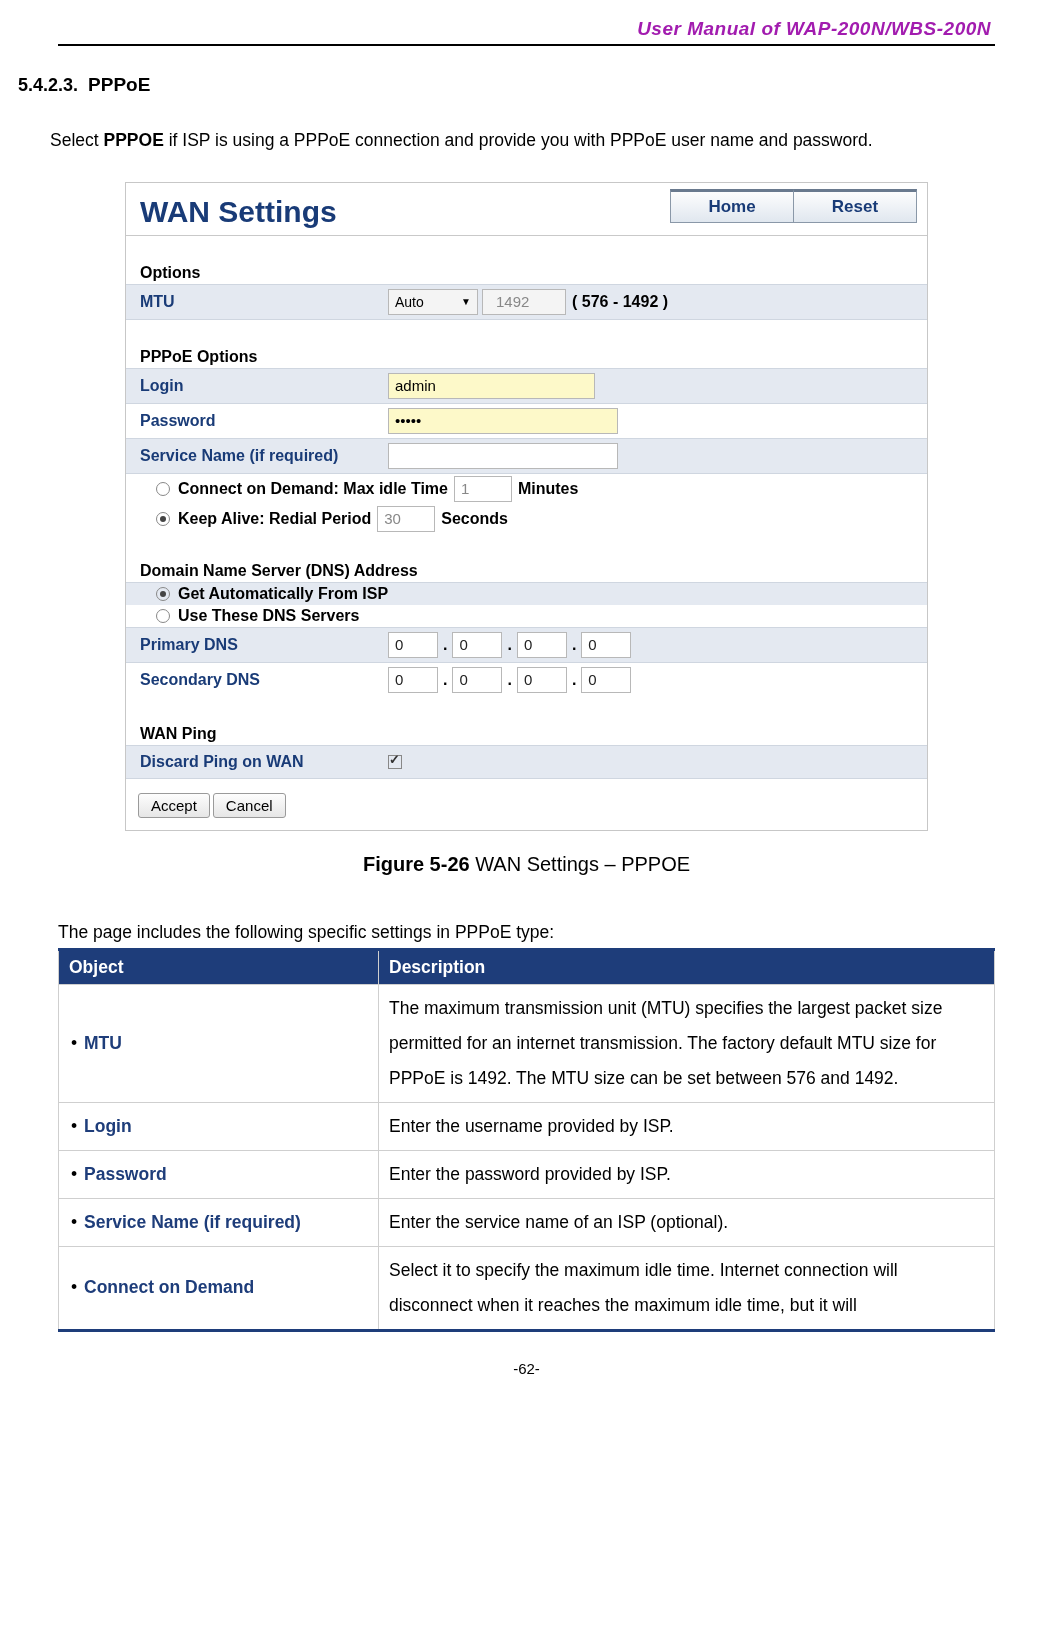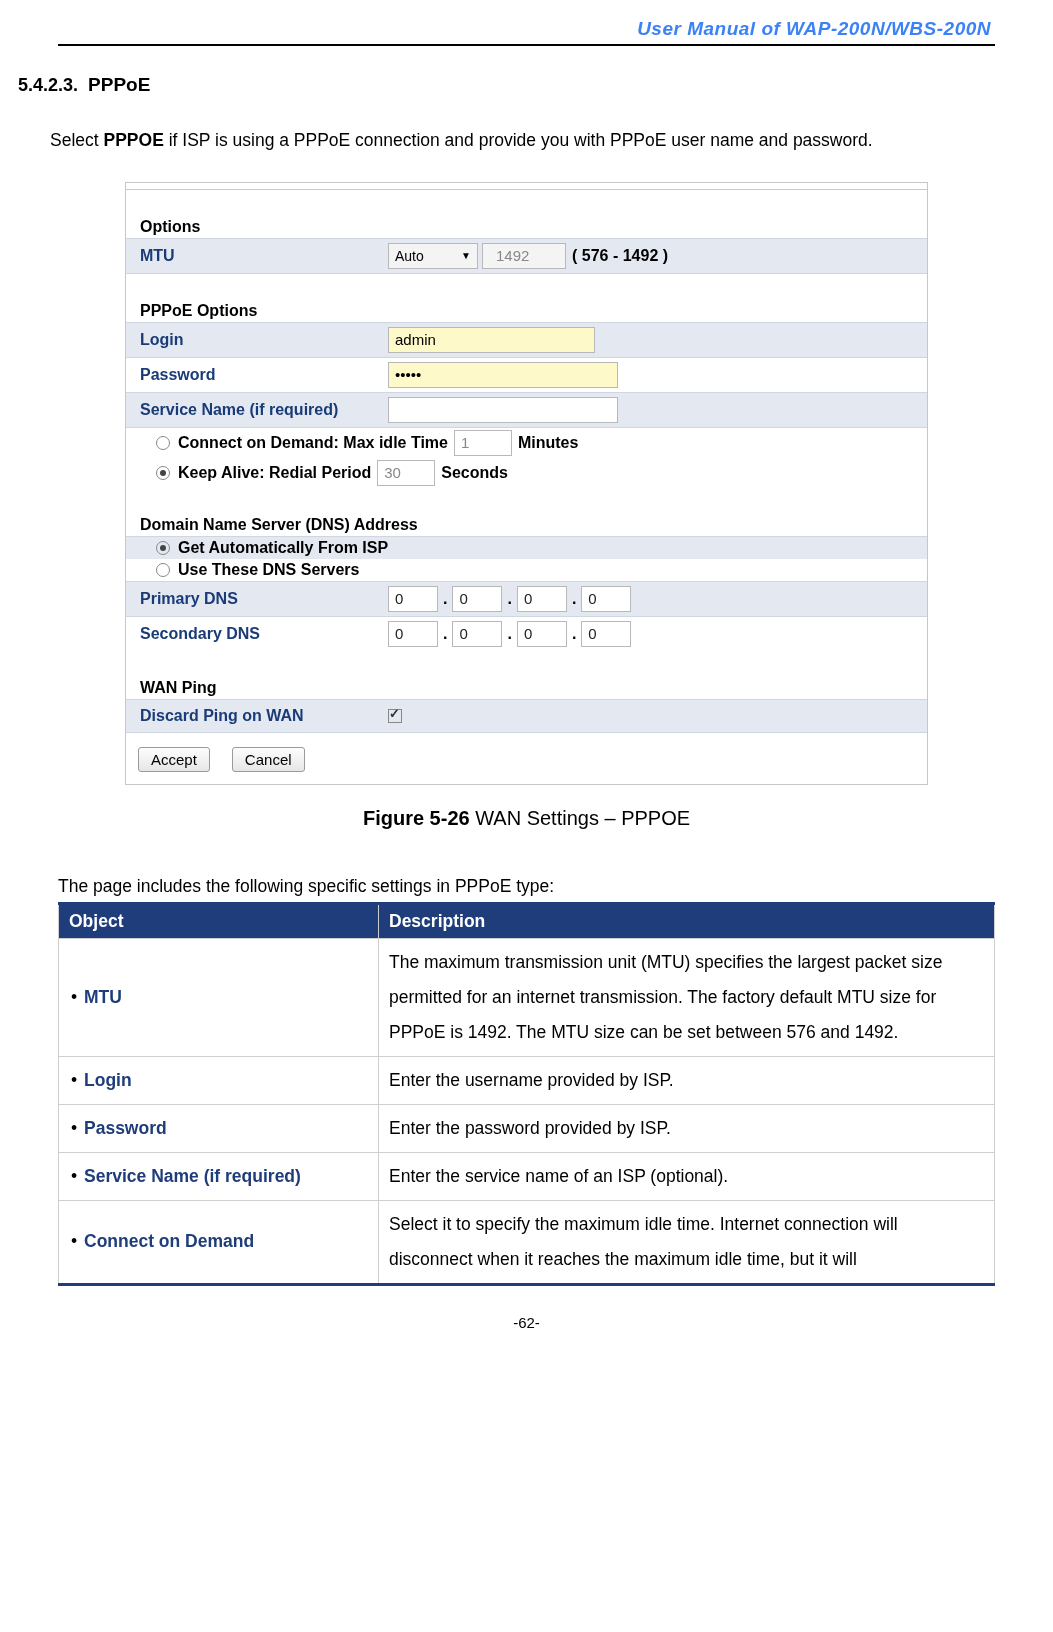--- a/index.html
+++ b/index.html
@@ -7,21 +7,21 @@
     font-family: Arial, Helvetica, sans-serif;
     background: #fff;
     padding: 18px 58px 20px 58px;
     width: 1053px;
     color: #000;
   }
   .header-title {
     text-align: right;
     font-style: italic;
     font-weight: bold;
-    color: #3b82f6;
+    color: #a21caf;
     font-size: 19px;
     letter-spacing: 0.5px;
     padding-right: 4px;
   }
   .header-rule {
     border: none;
     border-top: 2.5px solid #000;
     margin-top: 4px;
   }
   .section-number {
@@ -152,21 +152,21 @@
     padding: 2px 10px 2px 30px;
     font-size: 16px;
     color: #000; font-weight:bold;
   }
   .inline-row .ss-input { width: 58px; margin: 0 6px; color:#888;}
   .dns-inputs { display:flex; align-items:center; font-weight:normal; color:#000;}
   .dns-inputs .ss-input { width: 50px; margin:0; text-align:left; color:#222;}
   .dns-inputs .dot { margin: 0 5px; font-weight:bold;}
   .ss-footer {
     padding: 14px 0 12px 12px;
-    display:flex; gap:22px;
+    display:flex; gap:3px;
   }
   .ss-footer-btn {
     border: 1px solid #9a9a9a;
     background: linear-gradient(#fdfdfd,#e6e6e6);
     padding: 3px 12px;
     font-size: 15px;
     border-radius: 3px;
   }
   .fig-caption {
     text-align: center;
@@ -227,20 +227,27 @@
 
 <div class="section-number">
   <span>5.4.2.3.</span>&nbsp;&nbsp;<span class="section-title">PPPoE</span>
 </div>
 
 <div class="intro">
   <span>Select </span><b>PPPOE</b><span> if ISP is using a PPPoE connection and provide you with PPPoE user name and password.</span>
 </div>
 
 <div class="screenshot">
+  <div class="ss-head">
+    <div class="ss-title">WAN Settings</div>
+    <div class="ss-btns">
+      <div class="ss-btn">Home</div>
+      <div class="ss-btn">Reset</div>
+    </div>
+  </div>
   <hr class="ss-hr">
 
 
   <div class="ss-heading">Options</div>
   <div class="ss-row alt">
     <div class="ss-label">MTU</div>
     <div class="ss-select" style="width:90px;">Auto</div>
     <input class="ss-input dim" style="width: 84px; margin-left: 4px;" value="1492">
     <span class="ss-plain">( 576 - 1492 )</span>
   </div>

